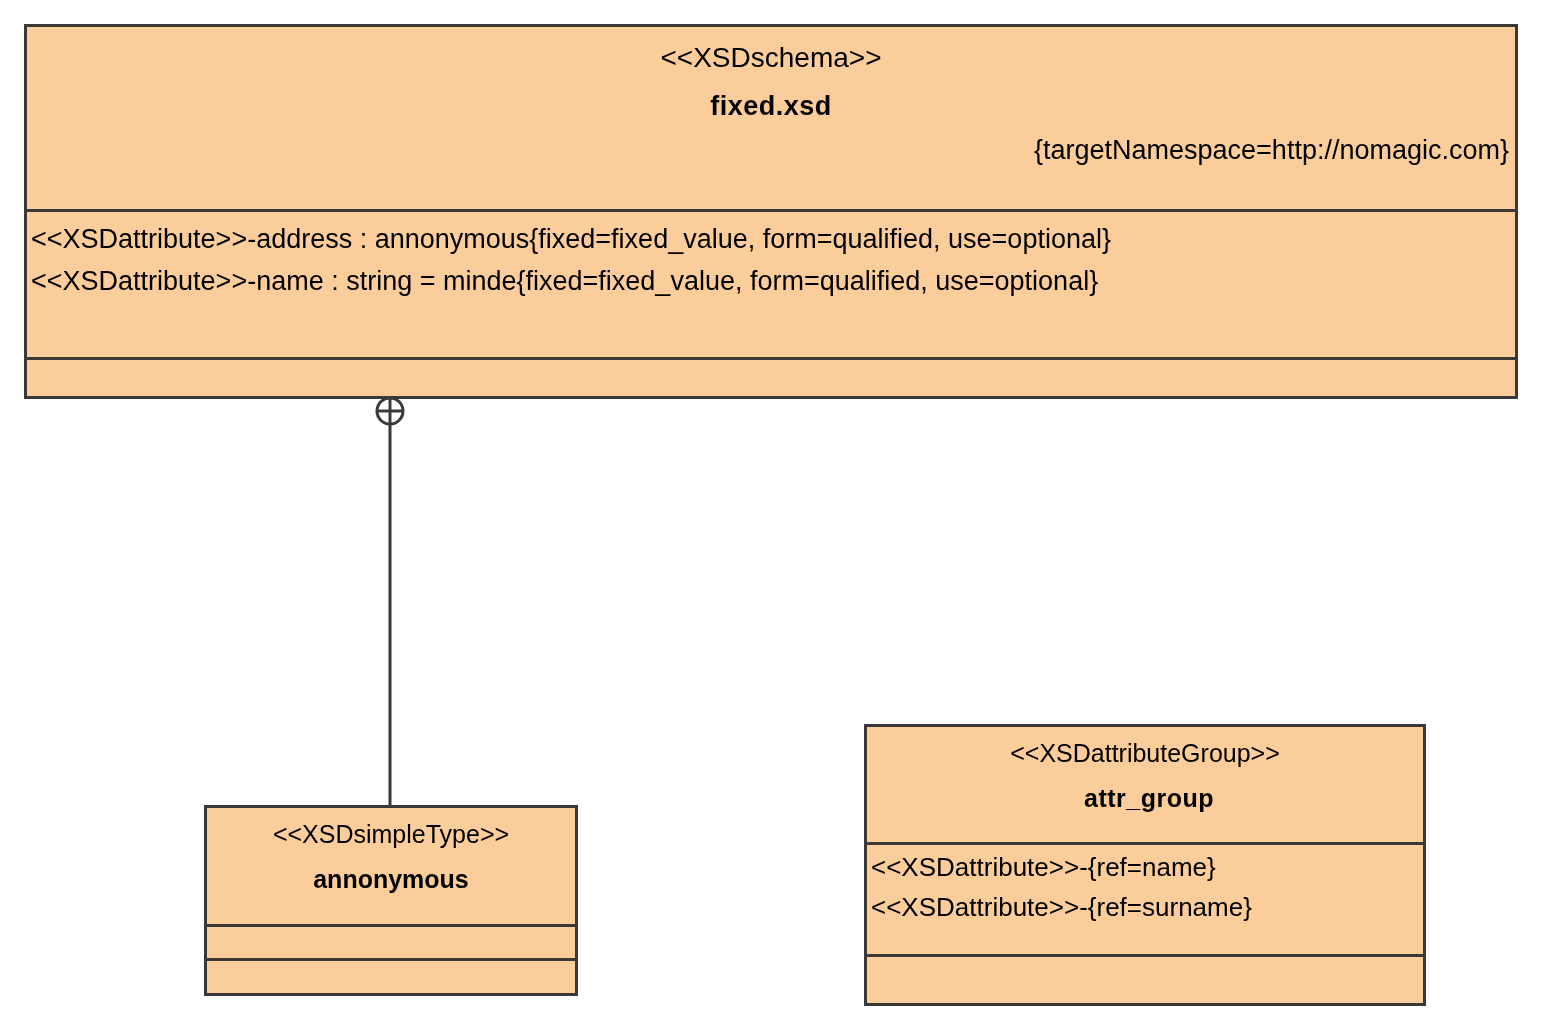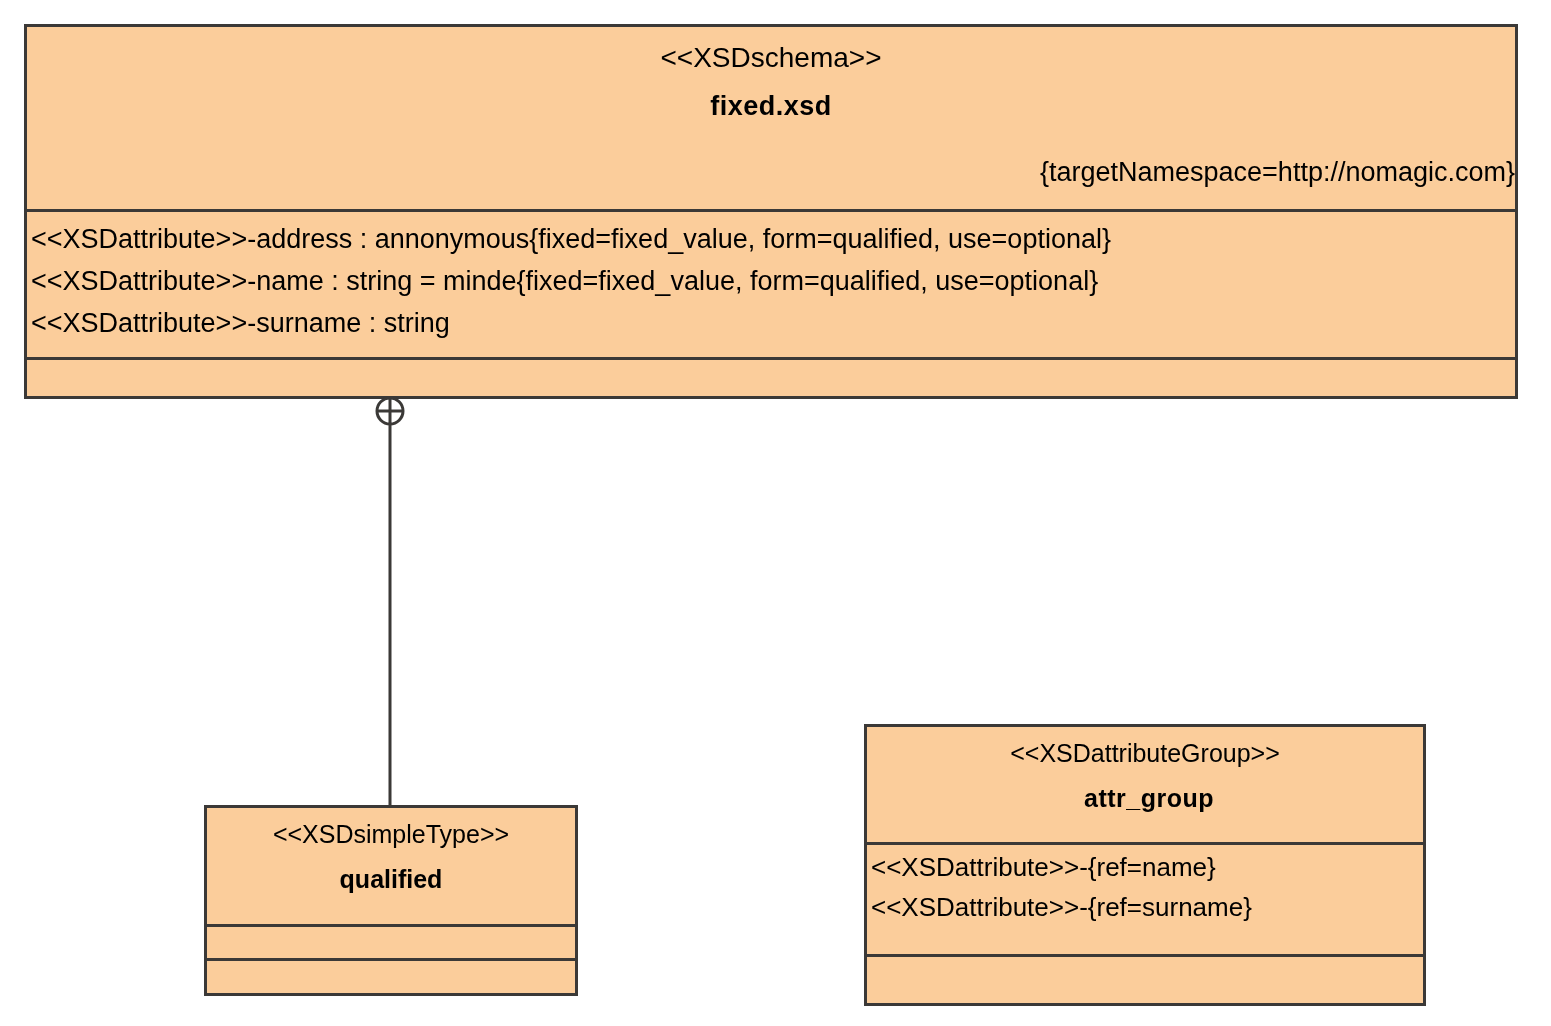--- a/index.html
+++ b/index.html
@@ -71,22 +71,22 @@
   }
   #schema-box .hdr {
     height: 182px;
     padding-top: 12px;
   }
   #schema-box .stereotype { font-size: 28px; line-height: 38px; }
   #schema-box .classname  { font-size: 27px; line-height: 42px; padding-top: 8px; letter-spacing: 0.5px;}
   #schema-box .tagged-values {
     font-size: 27px;
     line-height: 34px;
-    padding-right: 0;
-    margin-top: 28px;
+    padding-right: 6px;
+    margin-top: 6px;
   }
   #schema-box .attrs {
     height: 148px;
     padding: 6px 4px 0 4px;
   }
   #schema-box .feature-line { font-size: 27px; line-height: 42px; }
   #schema-box .ops { flex: 1 1 auto; }
 
   
   #simpletype-box {
@@ -141,36 +141,35 @@
 
   <div class="uml-box" id="schema-box">
     <div class="compartment hdr">
       <div class="stereotype">&lt;&lt;XSDschema&gt;&gt;</div>
       <div class="classname">fixed.xsd</div>
       <div class="tagged-values">{targetNamespace=http://nomagic.com}</div>
     </div>
     <div class="compartment attrs">
       <div class="feature-line">&lt;&lt;XSDattribute&gt;&gt;-address : annonymous{fixed=fixed_value, form=qualified, use=optional}</div>
       <div class="feature-line">&lt;&lt;XSDattribute&gt;&gt;-name : string = minde{fixed=fixed_value, form=qualified, use=optional}</div>
-      <div class="feature-line">&lt;&lt;XSDattribute&gt;&gt;-surname : string</div>
     </div>
     <div class="compartment ops"></div>
   </div>
 
   <svg id="anchor-connector" viewBox="0 0 36 412">
     <circle cx="18" cy="15" r="13" fill="none" stroke="#3b3937" stroke-width="3"></circle>
     <line x1="5" y1="15" x2="31" y2="15" stroke="#3b3937" stroke-width="3"></line>
     <line x1="18" y1="2" x2="18" y2="28" stroke="#3b3937" stroke-width="3"></line>
     <line x1="18" y1="28" x2="18" y2="410" stroke="#3b3937" stroke-width="3"></line>
   </svg>
 
   <div class="uml-box" id="simpletype-box">
     <div class="compartment hdr">
       <div class="stereotype">&lt;&lt;XSDsimpleType&gt;&gt;</div>
-      <div class="classname">qualified</div>
+      <div class="classname">annonymous</div>
     </div>
     <div class="compartment c2"></div>
     <div class="compartment c3"></div>
   </div>
 
   <div class="uml-box" id="attrgroup-box">
     <div class="compartment hdr">
       <div class="stereotype">&lt;&lt;XSDattributeGroup&gt;&gt;</div>
       <div class="classname">attr_group</div>
     </div>

